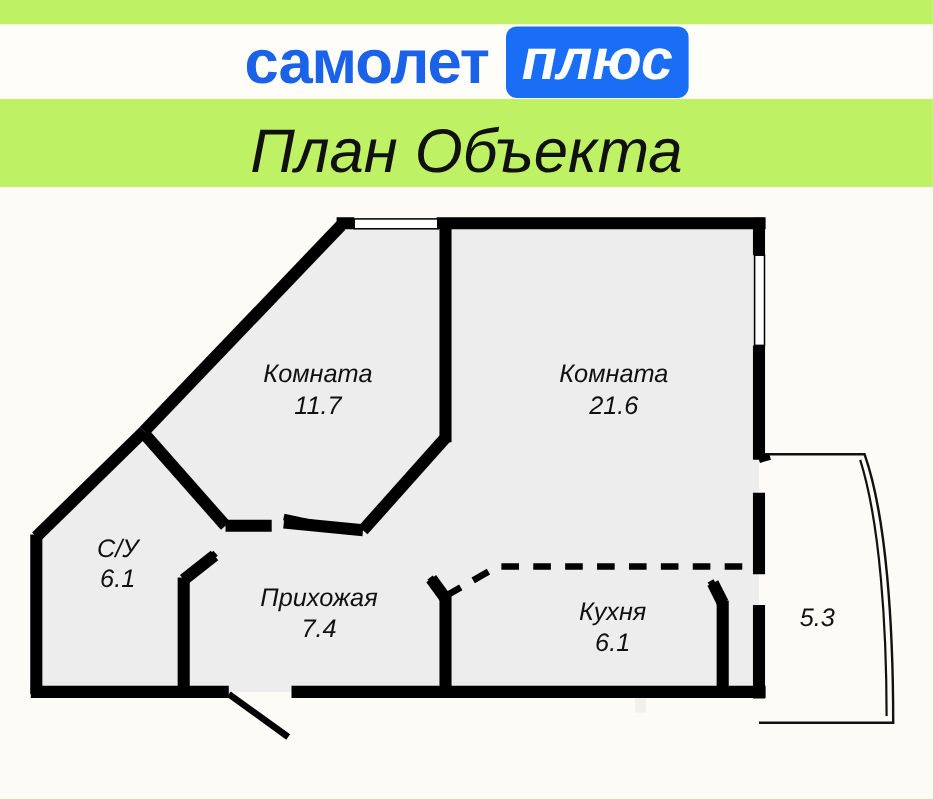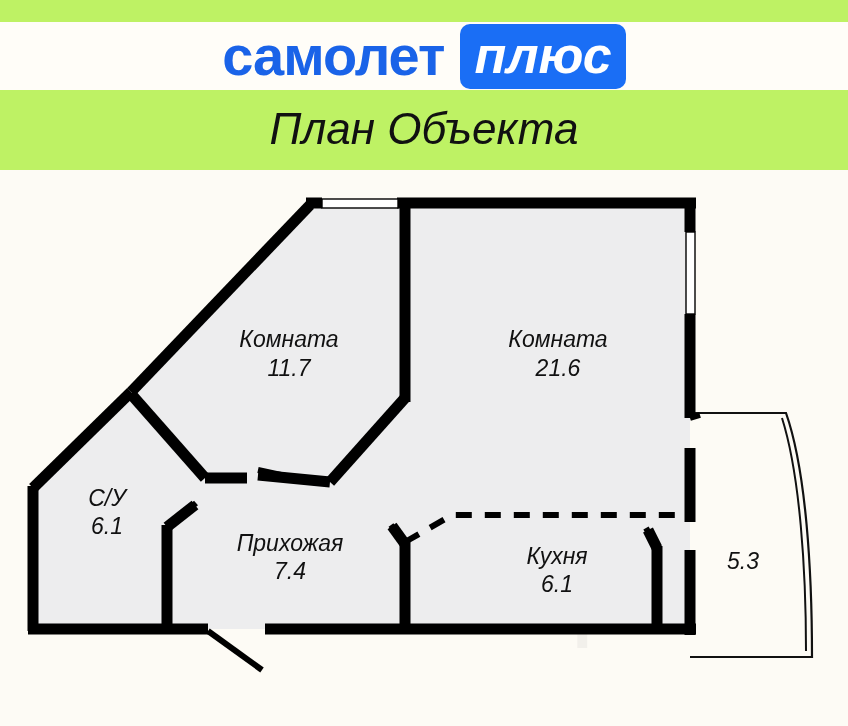--- a/index.html
+++ b/index.html
@@ -61,21 +61,21 @@
   
   .page-title {
     position: absolute;
     left: 0;
     top: 104px;
     width: 848px;
     text-align: center;
     font-family: "Liberation Sans", sans-serif;
     font-style: italic;
     font-weight: normal;
-    font-size: 44px;
+    font-size: 56px;
     color: #111111;
   }
 
   
   .plan {
     position: absolute;
     left: 0;
     top: 170px;
     width: 848px;
     height: 556px;

